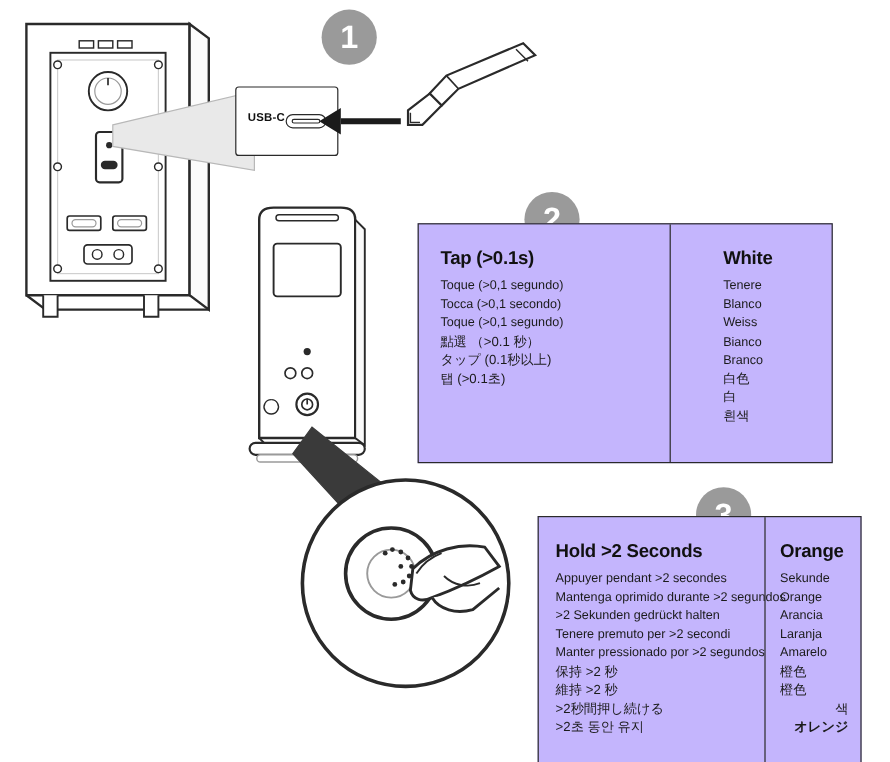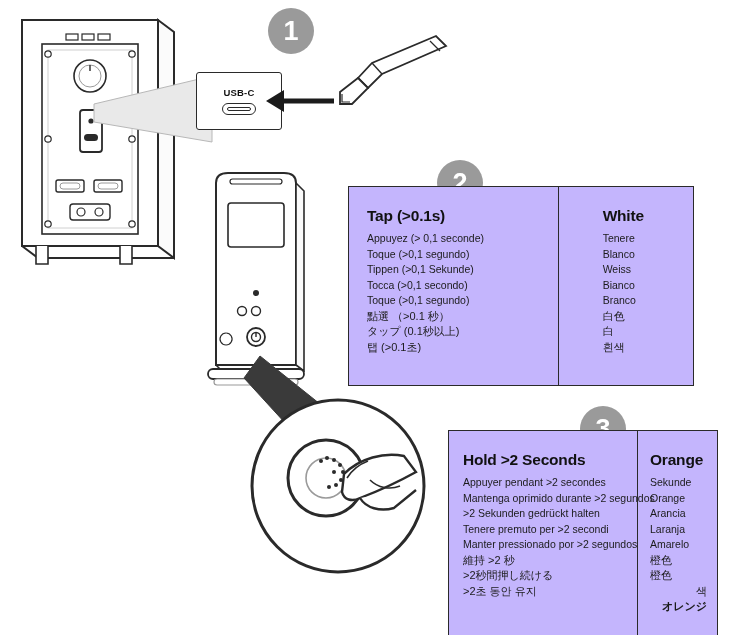--- a/index.html
+++ b/index.html
@@ -68,21 +68,21 @@
 
   
   .usbc-box {
     width: 86px;
     height: 58px;
     border: 1.5px solid #2a2a2a;
     border-radius: 3px;
     background: #ffffff;
     box-sizing: border-box;
     display: flex;
-    flex-direction: column;
+    flex-direction: row;
     align-items: center;
     justify-content: center;
   }
   .usbc-box .lbl {
     font-size: 9.5px;
     font-weight: bold;
     letter-spacing: 0.2px;
     margin-bottom: 5px;
   }
   .usbc-port {
@@ -204,23 +204,21 @@
       <path d="M28,168 a6,6 0 1,0 0.1,0" fill="none" stroke="#2a2a2a" stroke-width="1.2"></path>
 
       <rect x="10" y="204" width="96" height="10" rx="5" fill="#ffffff" stroke="#2a2a2a" stroke-width="1.8"></rect>
       <rect x="16" y="214" width="84" height="6" rx="3" fill="#ffffff" stroke="#9a9a9a" stroke-width="1.2"></rect>
     </svg>
   </div>
 
   <div class="abs callout" style="left:348px; top:186px; width:346px; height:200px;">
     <div class="left-col" style="width:210px;">
       <h3>Tap (&gt;0.1s)</h3>
-      <div class="tline">Appuyez (&gt; 0,1 seconde)</div>
       <div class="tline">Toque (&gt;0,1 segundo)</div>
-      <div class="tline">Tippen (&gt;0,1 Sekunde)</div>
       <div class="tline">Tocca (&gt;0,1 secondo)</div>
       <div class="tline">Toque (&gt;0,1 segundo)</div>
       <div class="tline cjk">點選 （&gt;0.1 秒）</div>
       <div class="tline cjk">タップ (0.1秒以上)</div>
       <div class="tline cjk">탭 (&gt;0.1초)</div>
     </div>
     <div class="right-col" style="width:136px;padding-left:44px;">
       <h3>White</h3>
       <div class="tline">Tenere</div>
       <div class="tline">Blanco</div>
@@ -268,20 +266,21 @@
   <div class="abs step-circle" style="left:580px; top:406px;">3</div>
 
   <div class="abs callout" style="left:448px; top:430px; width:270px; height:244px;">
     <div class="left-col" style="width:188px; padding-left:14px;">
       <h3>Hold &gt;2 Seconds</h3>
       <div class="tline">Appuyer pendant &gt;2 secondes</div>
       <div class="tline">Mantenga oprimido durante &gt;2 segundos</div>
       <div class="tline">&gt;2 Sekunden gedrückt halten</div>
       <div class="tline">Tenere premuto per &gt;2 secondi</div>
       <div class="tline">Manter pressionado por &gt;2 segundos</div>
+      <div class="tline cjk">保持 &gt;2 秒</div>
       <div class="tline cjk">維持 &gt;2 秒</div>
       <div class="tline cjk">&gt;2秒間押し続ける</div>
       <div class="tline cjk">&gt;2초 동안 유지</div>
     </div>
     <div class="right-col" style="width:82px; padding-left:12px;">
       <h3>Orange</h3>
       <div class="tline">Sekunde</div>
       <div class="tline">Orange</div>
       <div class="tline">Arancia</div>
       <div class="tline">Laranja</div>

